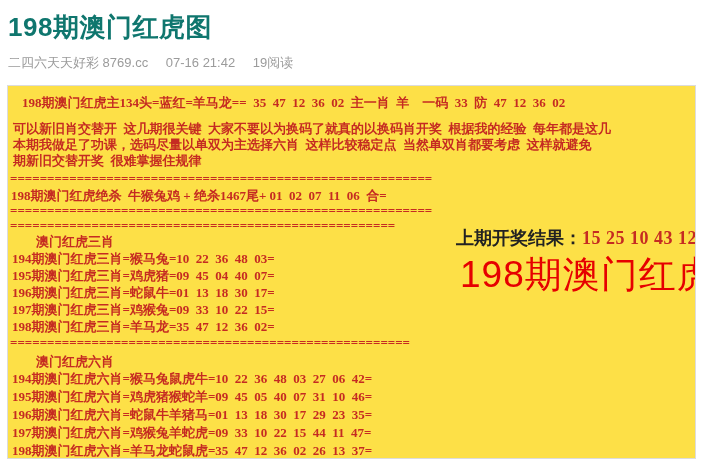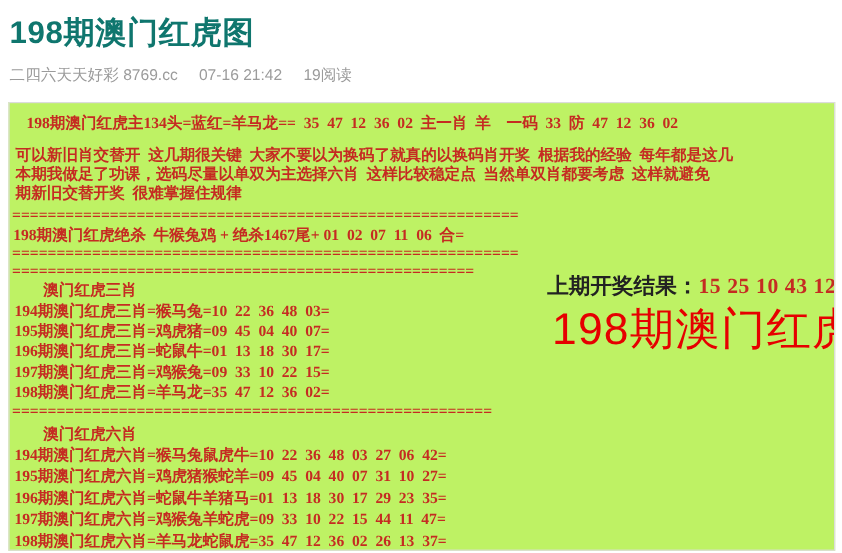--- a/index.html
+++ b/index.html
@@ -10,21 +10,21 @@
     color:#0f766e; font-size:26px; font-weight:bold;
     padding:10px 0 0 8px; letter-spacing:0.5px;
   }
   .meta-bar {
     color:#9b9b9b; font-size:13px; padding:9px 0 0 8px;
   }
   .meta-bar span { margin-right:14px; }
 
   .content-box {
     position:absolute; left:7px; top:85px; width:689px; height:374px;
-    border:1px solid #dcdcdc; background:#bef264; overflow:hidden;
+    border:1px solid #dcdcdc; background:#fde047; overflow:hidden;
   }
   .red { color:#c52b22; font-weight:bold; white-space:pre-wrap;
          font-family:"Liberation Serif", serif; }
   .line { font-size:13px; line-height:16px; }
   .divider { font-size:13px; line-height:13px; letter-spacing:0;
              overflow:hidden; white-space:nowrap; }
 
   .headline { margin:9px 0 0 14px; }
   .paragraph { margin:10px 0 0 5px; }
   .paragraph .line { line-height:16px; }
@@ -93,21 +93,21 @@
       <div class="red line">198期澳门红虎三肖=羊马龙=35  47  12  36  02=</div>
     </div>
   </div>
 
   <div class="red divider d4">======================================================</div>
 
   <div>
     <div class="red line section-header liuxiao-header">澳门红虎六肖</div>
     <div class="liuxiao-rows">
       <div class="red line">194期澳门红虎六肖=猴马兔鼠虎牛=10  22  36  48  03  27  06  42=</div>
-      <div class="red line">195期澳门红虎六肖=鸡虎猪猴蛇羊=09  45  04  40  07  31  10  27=</div>
+      <div class="red line">195期澳门红虎六肖=鸡虎猪猴蛇羊=09  45  05  40  07  31  10  46=</div>
       <div class="red line">196期澳门红虎六肖=蛇鼠牛羊猪马=01  13  18  30  17  29  23  35=</div>
       <div class="red line">197期澳门红虎六肖=鸡猴兔羊蛇虎=09  33  10  22  15  44  11  47=</div>
       <div class="red line">198期澳门红虎六肖=羊马龙蛇鼠虎=35  47  12  36  02  26  13  37=</div>
     </div>
   </div>
 
   <div class="last-result">
     <span class="label">上期开奖结果：</span><span class="numbers">15  25  10  43  12  24+34</span>
   </div>
 

